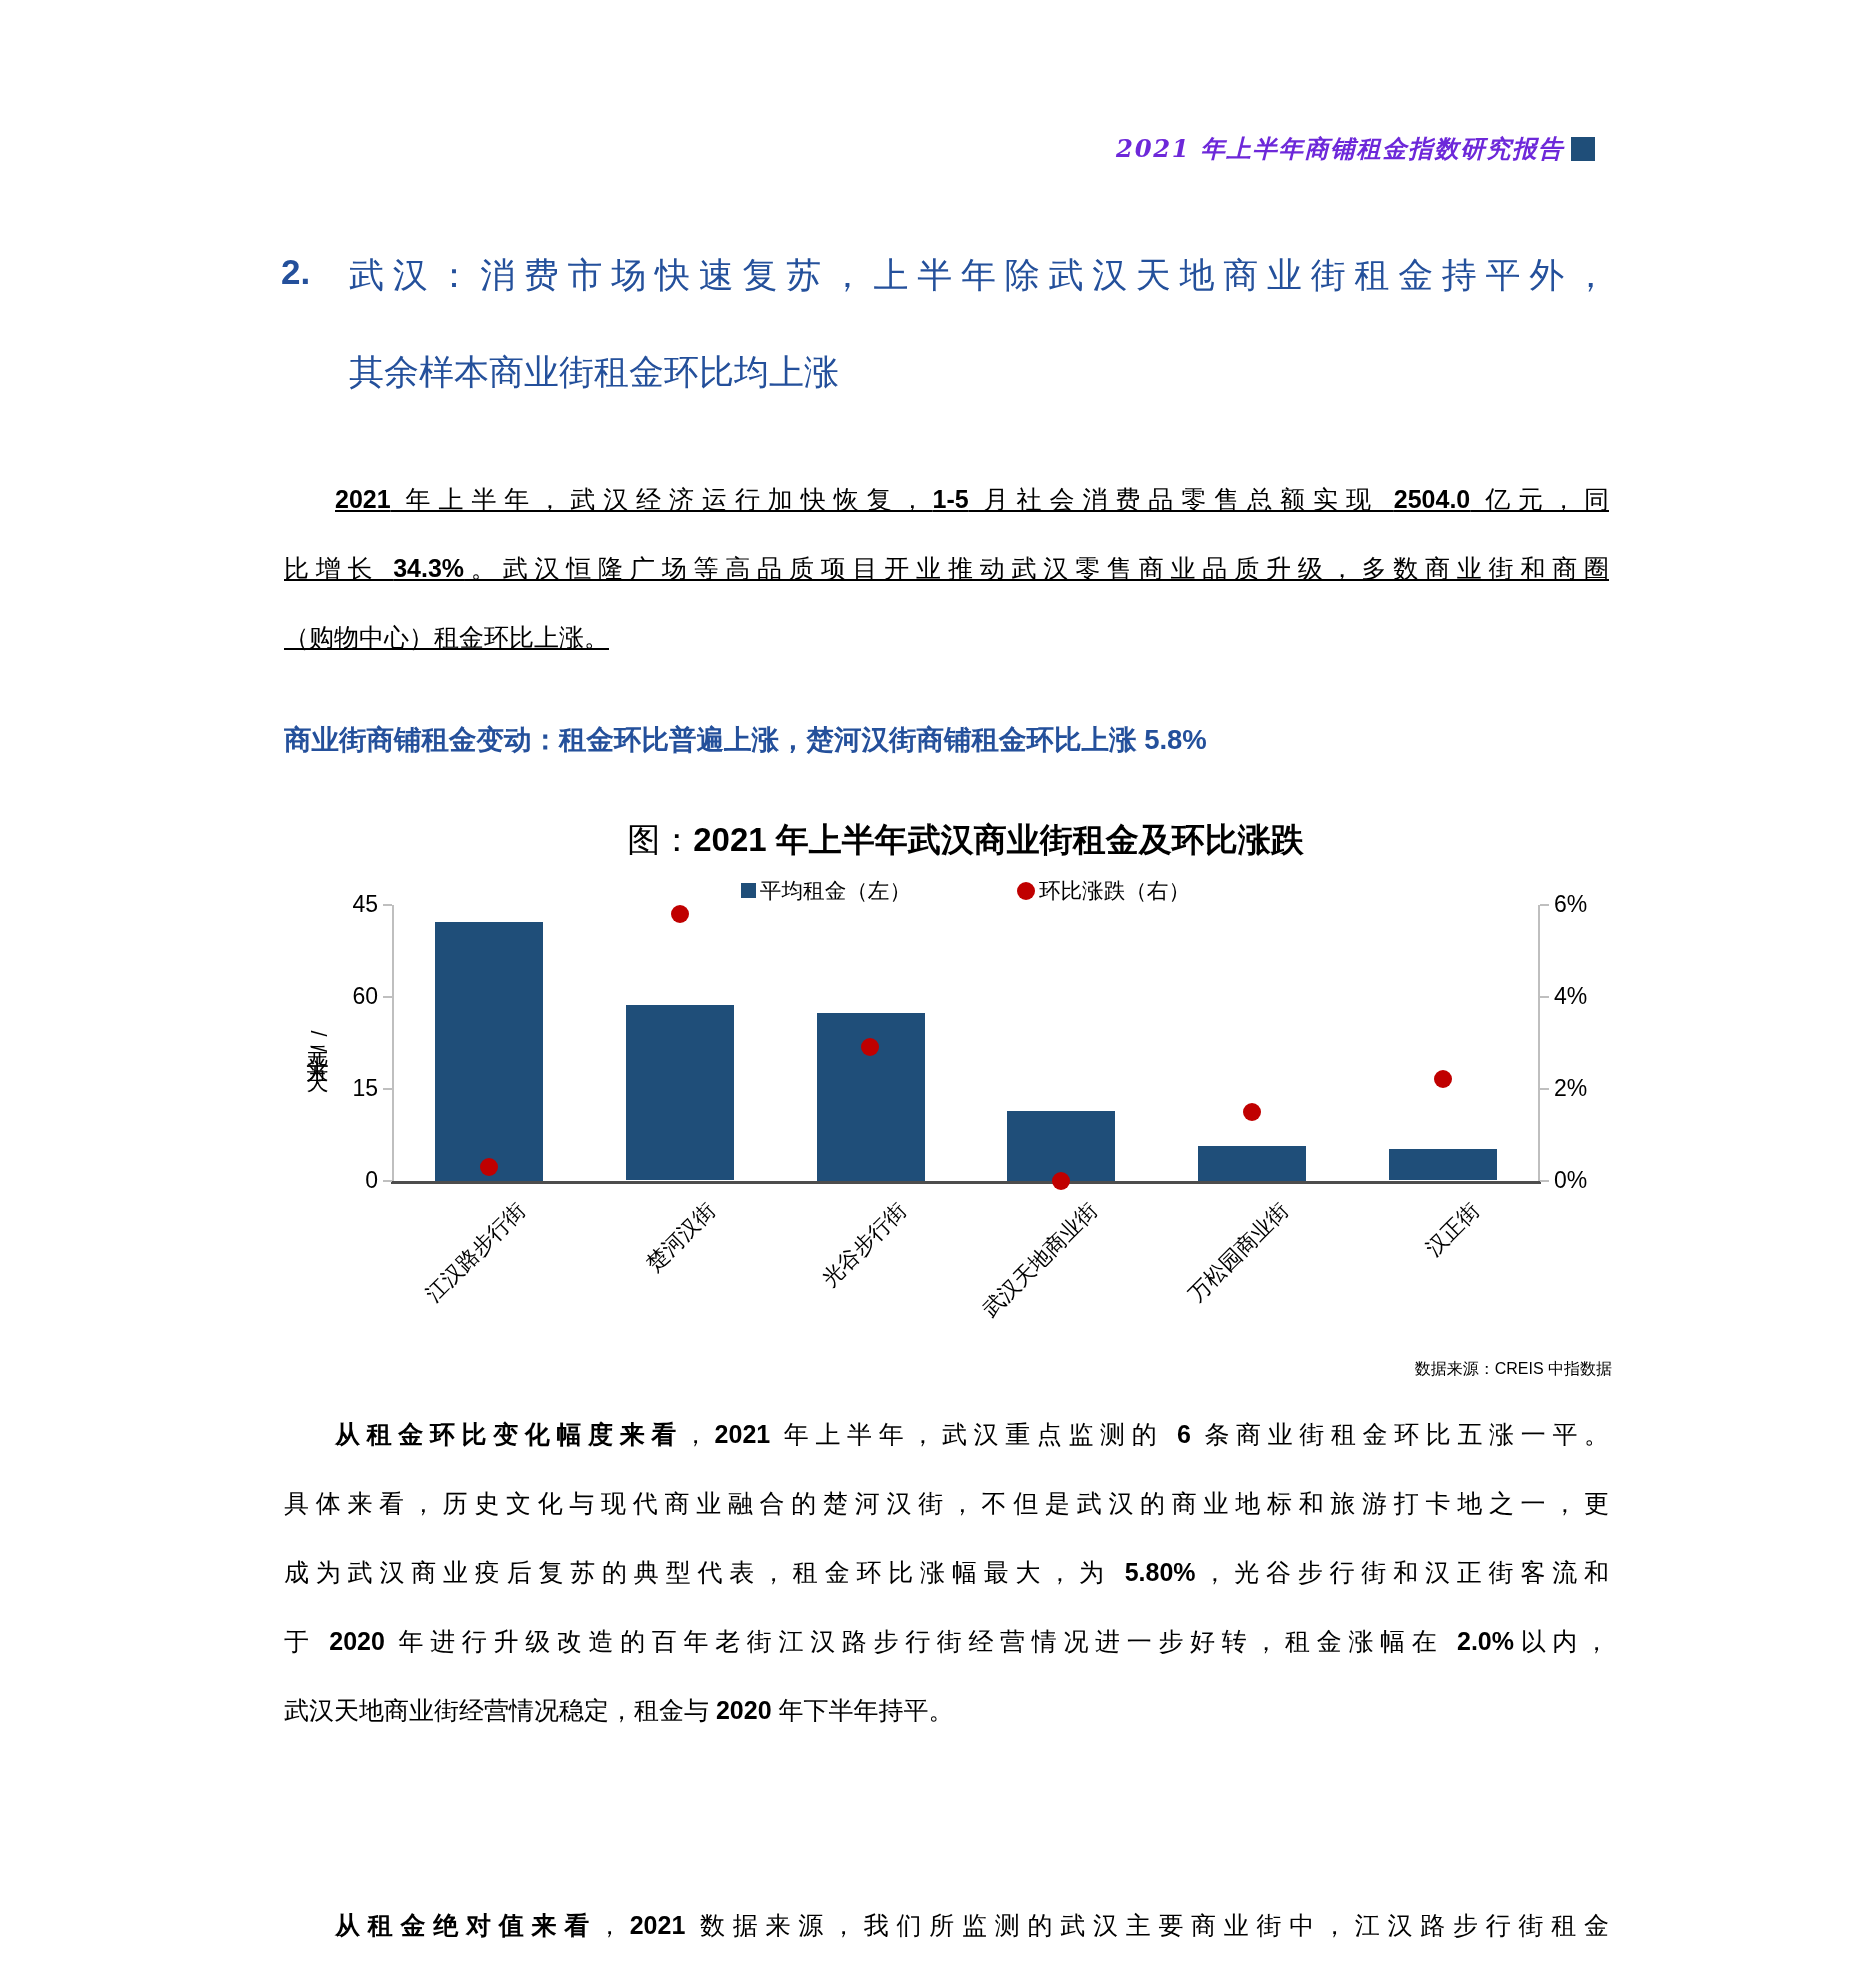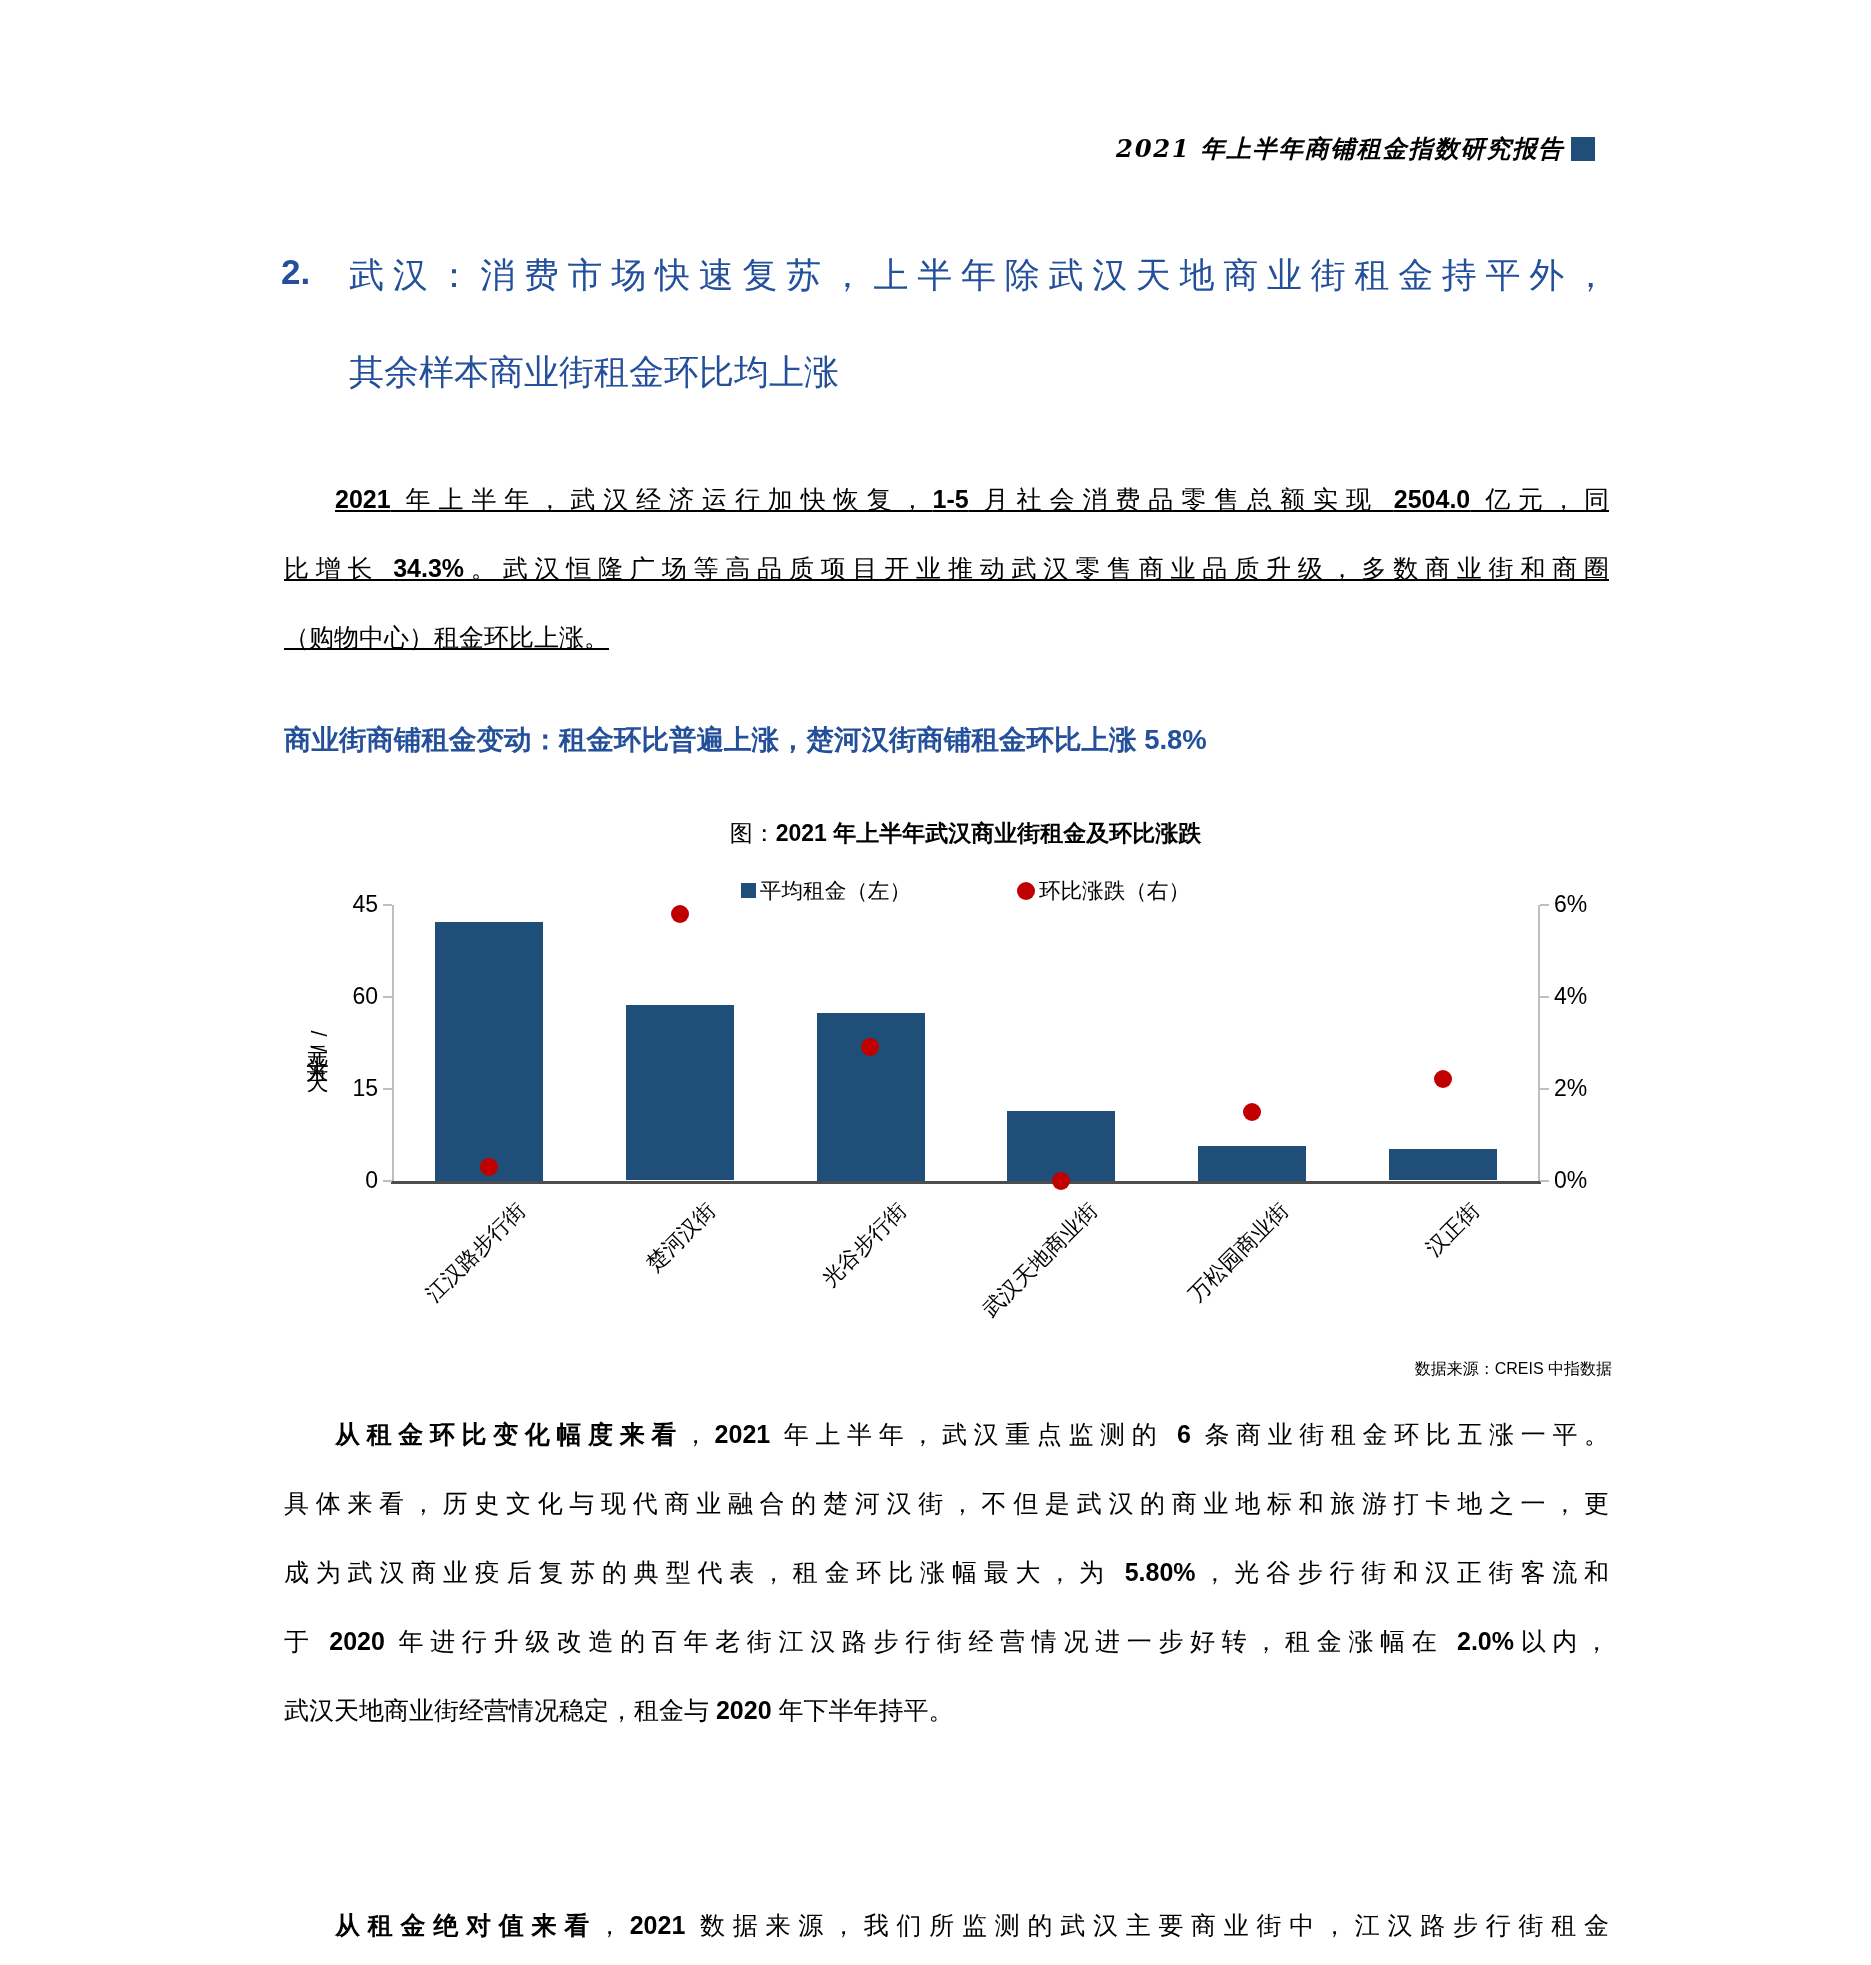--- a/index.html
+++ b/index.html
@@ -8,39 +8,39 @@
     width:1872px;height:2540px;
     background:#ffffff;
     font-family:"Liberation Sans", sans-serif;
     color:#000;
     overflow:hidden;
   }
   
   #header{position:absolute; right:277px; top:133px; display:flex; align-items:center; gap:6.3px;}
   #header .htitle{
     font-family:"DejaVu Serif", serif; font-style:italic; font-weight:bold;
-    font-size:24.4px; color:#000000; letter-spacing:1.6px; white-space:nowrap;
+    font-size:24.4px; color:#6d28d9; letter-spacing:1.6px; white-space:nowrap;
   }
   #header .hsq{width:24.4px;height:24.4px;background:#1F4E79;}
   
   .sec-num{position:absolute; left:281px; top:252px; font-size:35px; font-weight:bold; color:#24509B;}
   .sec-line1{position:absolute; left:349px; top:252px; width:1259px; font-size:35px; color:#24509B;
              text-align:justify; text-align-last:justify; white-space:normal;}
   .sec-line2{position:absolute; left:349px; top:349px; font-size:35px; color:#24509B; white-space:nowrap;}
   
   .para{position:absolute; left:284px; width:1325px; font-size:25px;}
   .line{line-height:69px; height:69px; white-space:nowrap;}
   .jline{white-space:normal; text-align:justify; text-align-last:justify;}
   .indent{text-indent:51px;}
   b{font-weight:bold;}
   
   #subheading{position:absolute; left:284px; top:722px; width:1336px; font-size:27.5px; font-weight:bold;
               color:#24509B; white-space:nowrap;}
   
-  #chart-title{position:absolute; left:393px; top:818px; width:1145px; text-align:center; font-size:23px; white-space:nowrap;}
+  #chart-title{position:absolute; left:393px; top:818px; width:1145px; text-align:center; font-size:33px; white-space:nowrap;}
   #legend{position:absolute; left:393px; top:876px; width:1145px; display:flex; justify-content:center; gap:106px; align-items:center;}
   .leg-item{display:flex; align-items:center; gap:3.9px; font-size:21.6px;}
   .leg-sq{width:15px;height:15px;}
   .leg-dot{width:18px;height:18px;border-radius:50%;}
   #yaxis-title{position:absolute; left:302px; top:905px; height:276px; width:31px;
                display:flex; align-items:center; justify-content:center;}
   #yaxis-title span{writing-mode:vertical-rl; font-size:22px; letter-spacing:2.4px;}
   #source{position:absolute; right:260px; top:1359px; font-size:16px; white-space:nowrap;}
 </style>
 </head>

